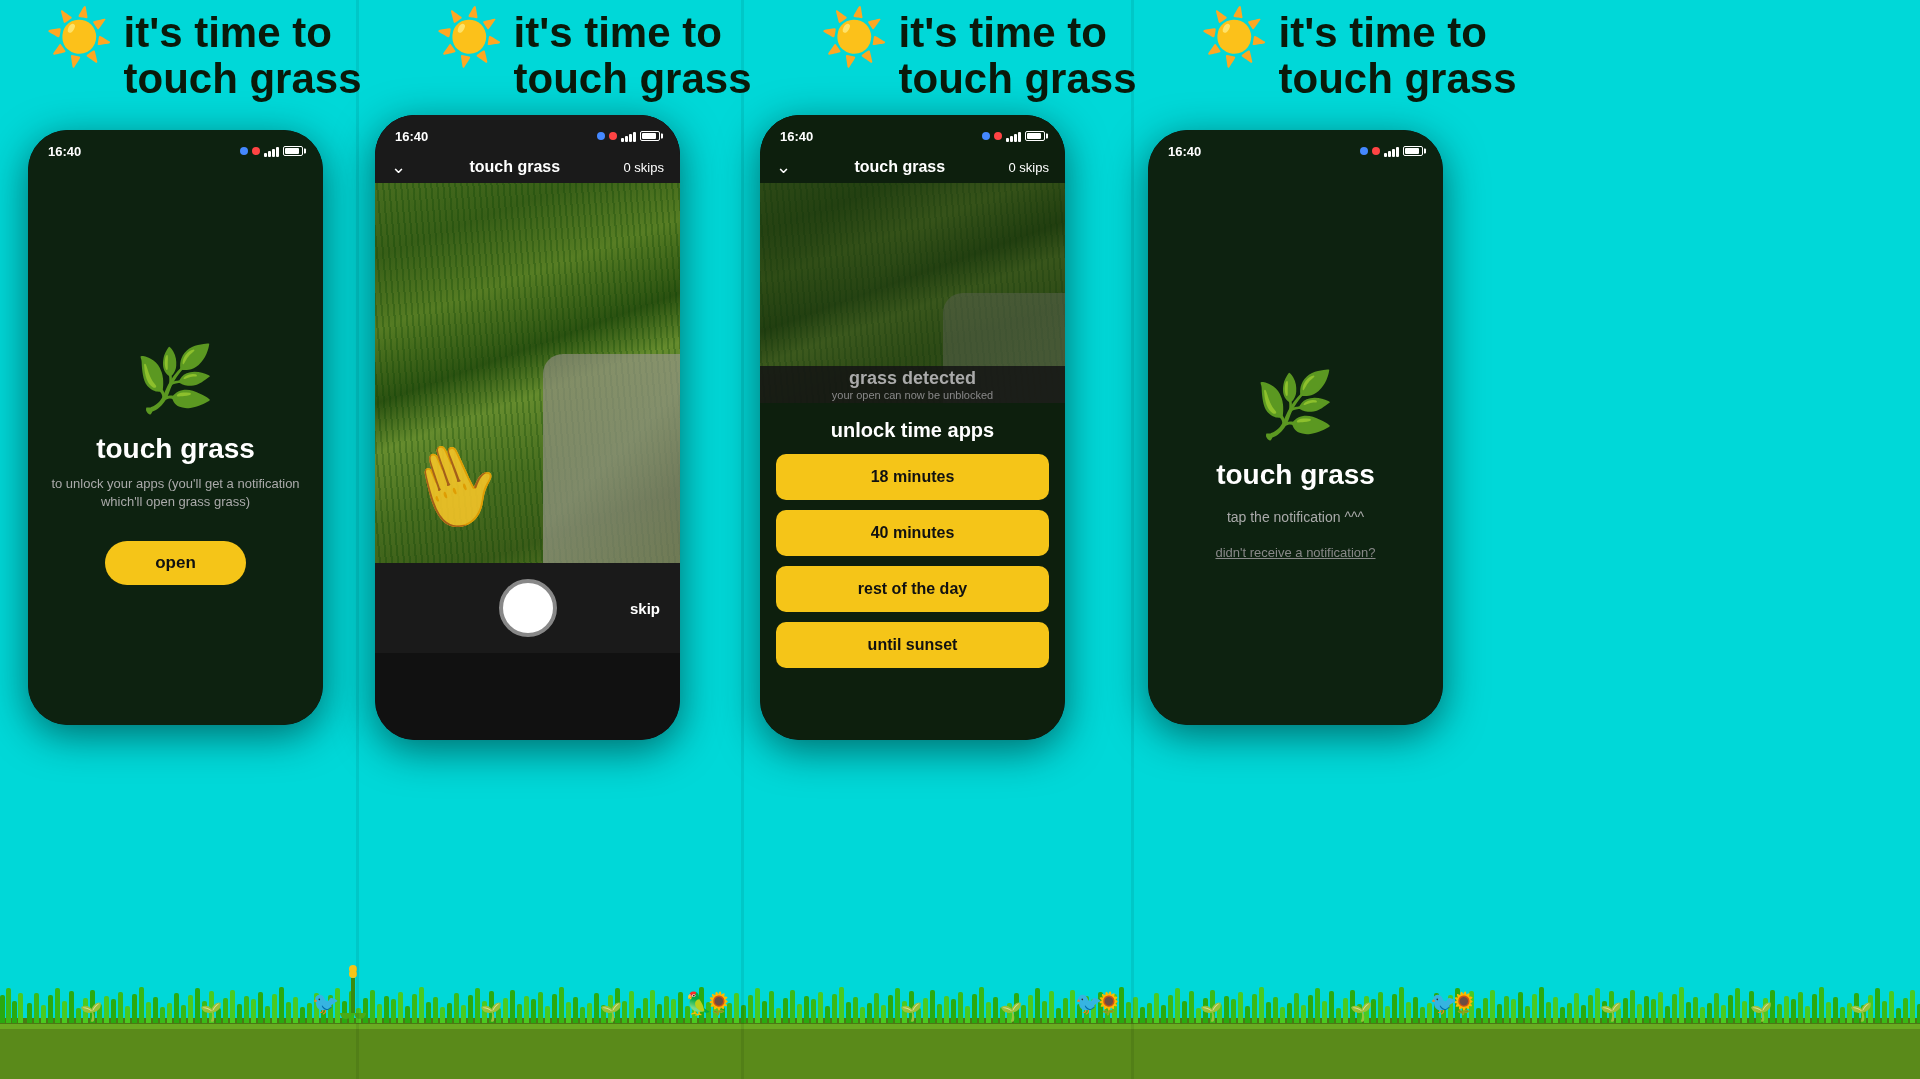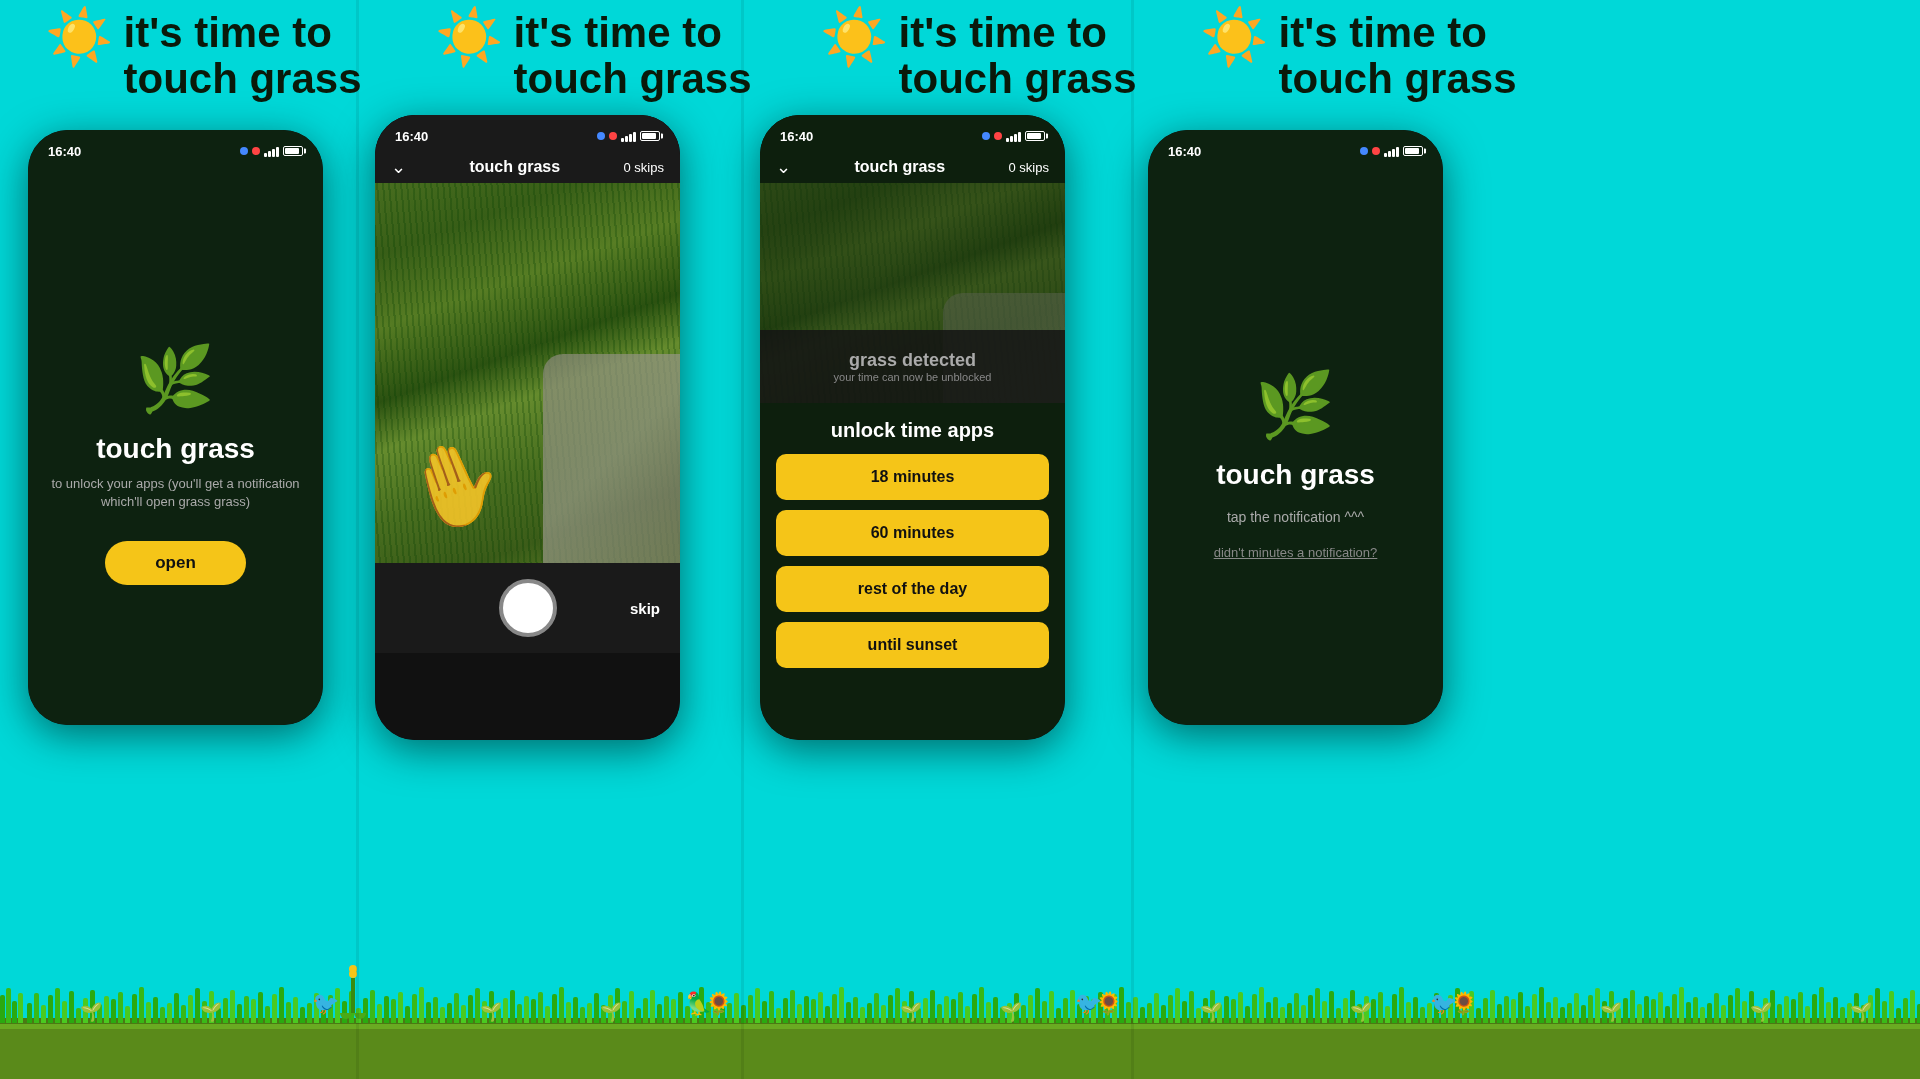--- a/index.html
+++ b/index.html
@@ -258,21 +258,21 @@
       height: 100%;
       background: linear-gradient(135deg, #3a5a1a 0%, #2a4a10 20%, #4a6a20 40%, #3a5a15 60%);
       opacity: 0.6;
     }
 
     .detected-banner {
       position: absolute;
       bottom: 0;
       left: 0; right: 0;
       background: rgba(20,20,20,0.85);
-      padding: 20px;
+      padding: 2px;
       text-align: center;
     }
 
     .detected-title {
       color: #aaa;
       font-size: 18px;
       font-weight: 700;
     }
 
     .detected-sub {
@@ -547,28 +547,28 @@
     </div>
 
     <div class="grass-detected-overlay">
       <div class="grass-photo2">
         <div style="position:absolute;inset:0;background:linear-gradient(160deg,#4a7020 0%,#3a6018 15%,#5a8025 30%,#2a5010 45%,#6a9030 55%,#4a7020 70%);opacity:0.6;"></div>
         <div style="position:absolute;inset:0;background:repeating-linear-gradient(85deg,transparent,transparent 4px,rgba(0,60,0,0.2) 4px,rgba(0,60,0,0.2) 6px);"></div>
         <div style="position:absolute;bottom:0;right:0;width:40%;height:50%;background:linear-gradient(135deg,#8a8a7a,#9a9a8a);opacity:0.5;border-radius:20px 0 0 0;"></div>
       </div>
       <div class="detected-banner">
         <div class="detected-title">grass detected</div>
-        <div class="detected-sub">your time can now be unblocked</div>
+        <div class="detected-sub">your open can now be unblocked</div>
       </div>
     </div>
 
     <div class="unlock-section">
       <div class="unlock-title">unlock time apps</div>
       <button class="unlock-btn">18 minutes</button>
-      <button class="unlock-btn">60 minutes</button>
+      <button class="unlock-btn">40 minutes</button>
       <button class="unlock-btn">rest of the day</button>
       <button class="unlock-btn">until sunset</button>
     </div>
   </div>
 </div>
 
 <div class="phone phone4">
   <div class="phone-screen">
 
     <div class="status-bar">
@@ -585,21 +585,21 @@
         <div class="battery">
             <div class="battery-fill"></div>
           </div>
       </div>
     </div>
 
     <div class="phone4-content">
       <div class="grass-icon">🌿</div>
       <div class="app-title">touch grass</div>
       <div class="phone4-subtitle">tap the notification ^^^</div>
-      <div class="phone4-link">didn't minutes a notification?</div>
+      <div class="phone4-link">didn't receive a notification?</div>
     </div>
   </div>
 </div>
 
 <div class="pixel-ground">
 
   <div style="position:absolute;bottom:0;left:0;right:0;height:55px;background:#5a8a1a;"></div>
   <div style="position:absolute;bottom:50px;left:0;right:0;height:10px;background:#6aaa22;"></div>
   <div style="position:absolute;bottom:55px;left:0;right:0;height:6px;background:#4a7a14;"></div>
 

